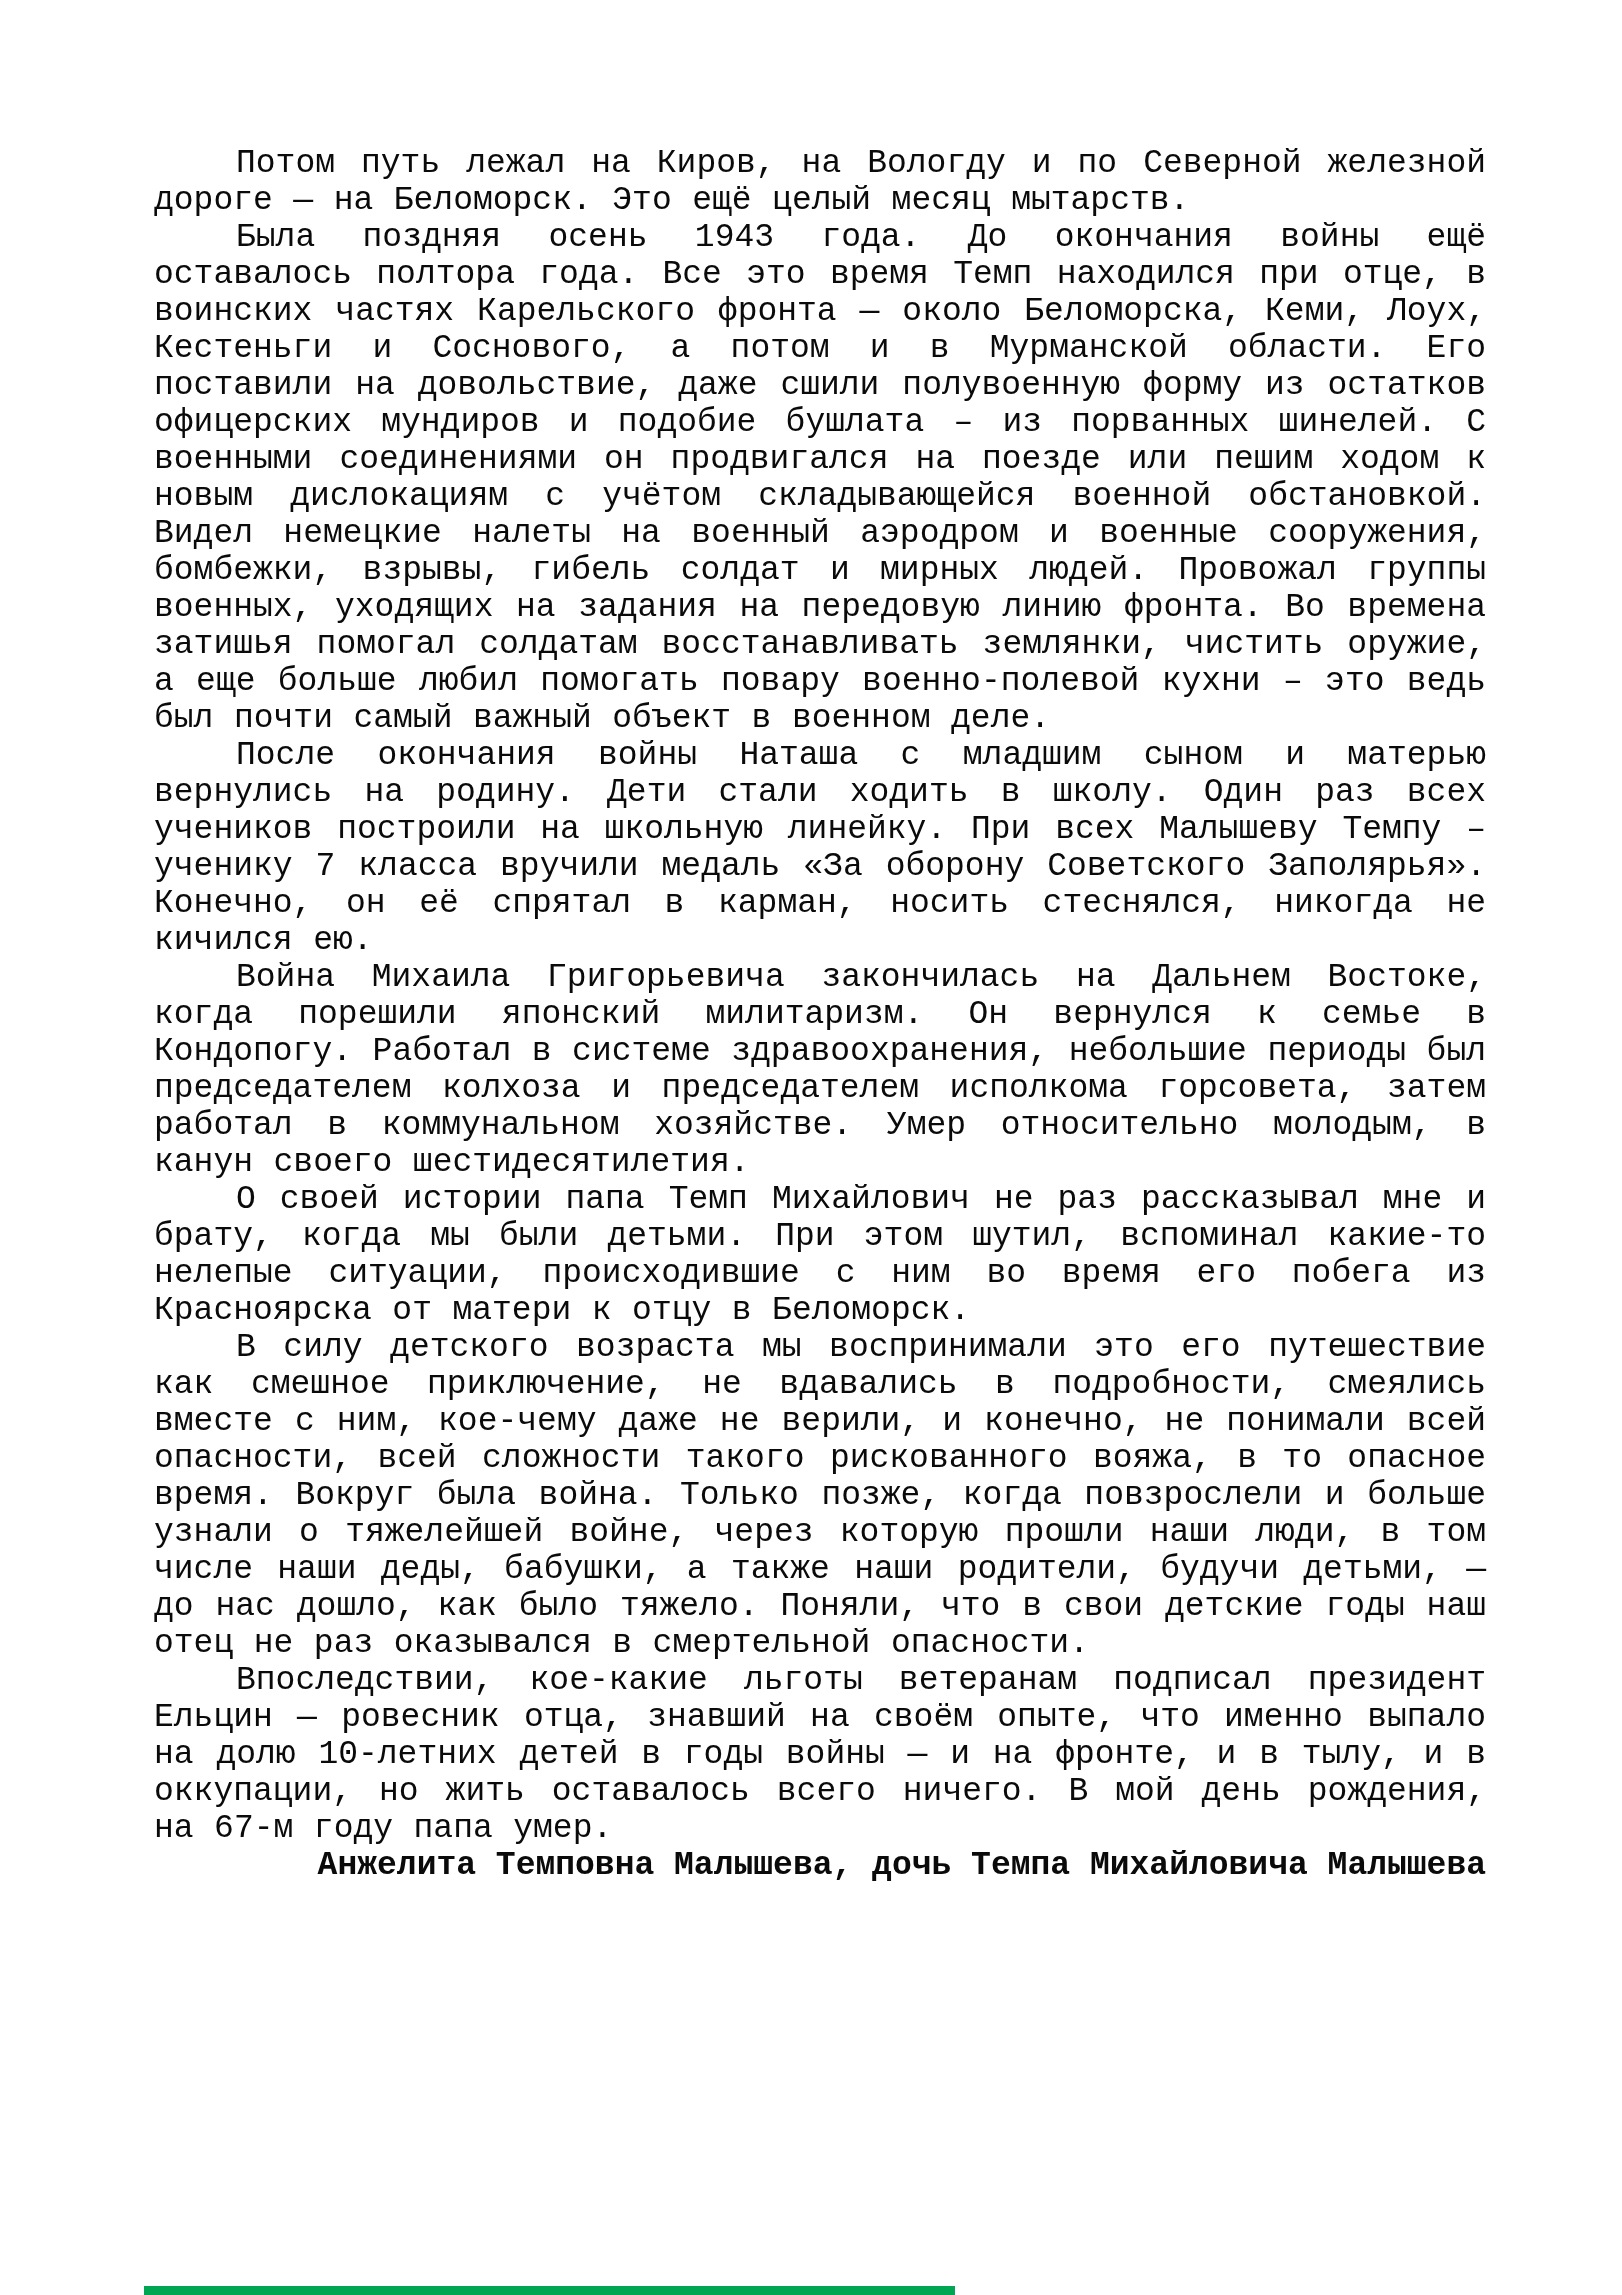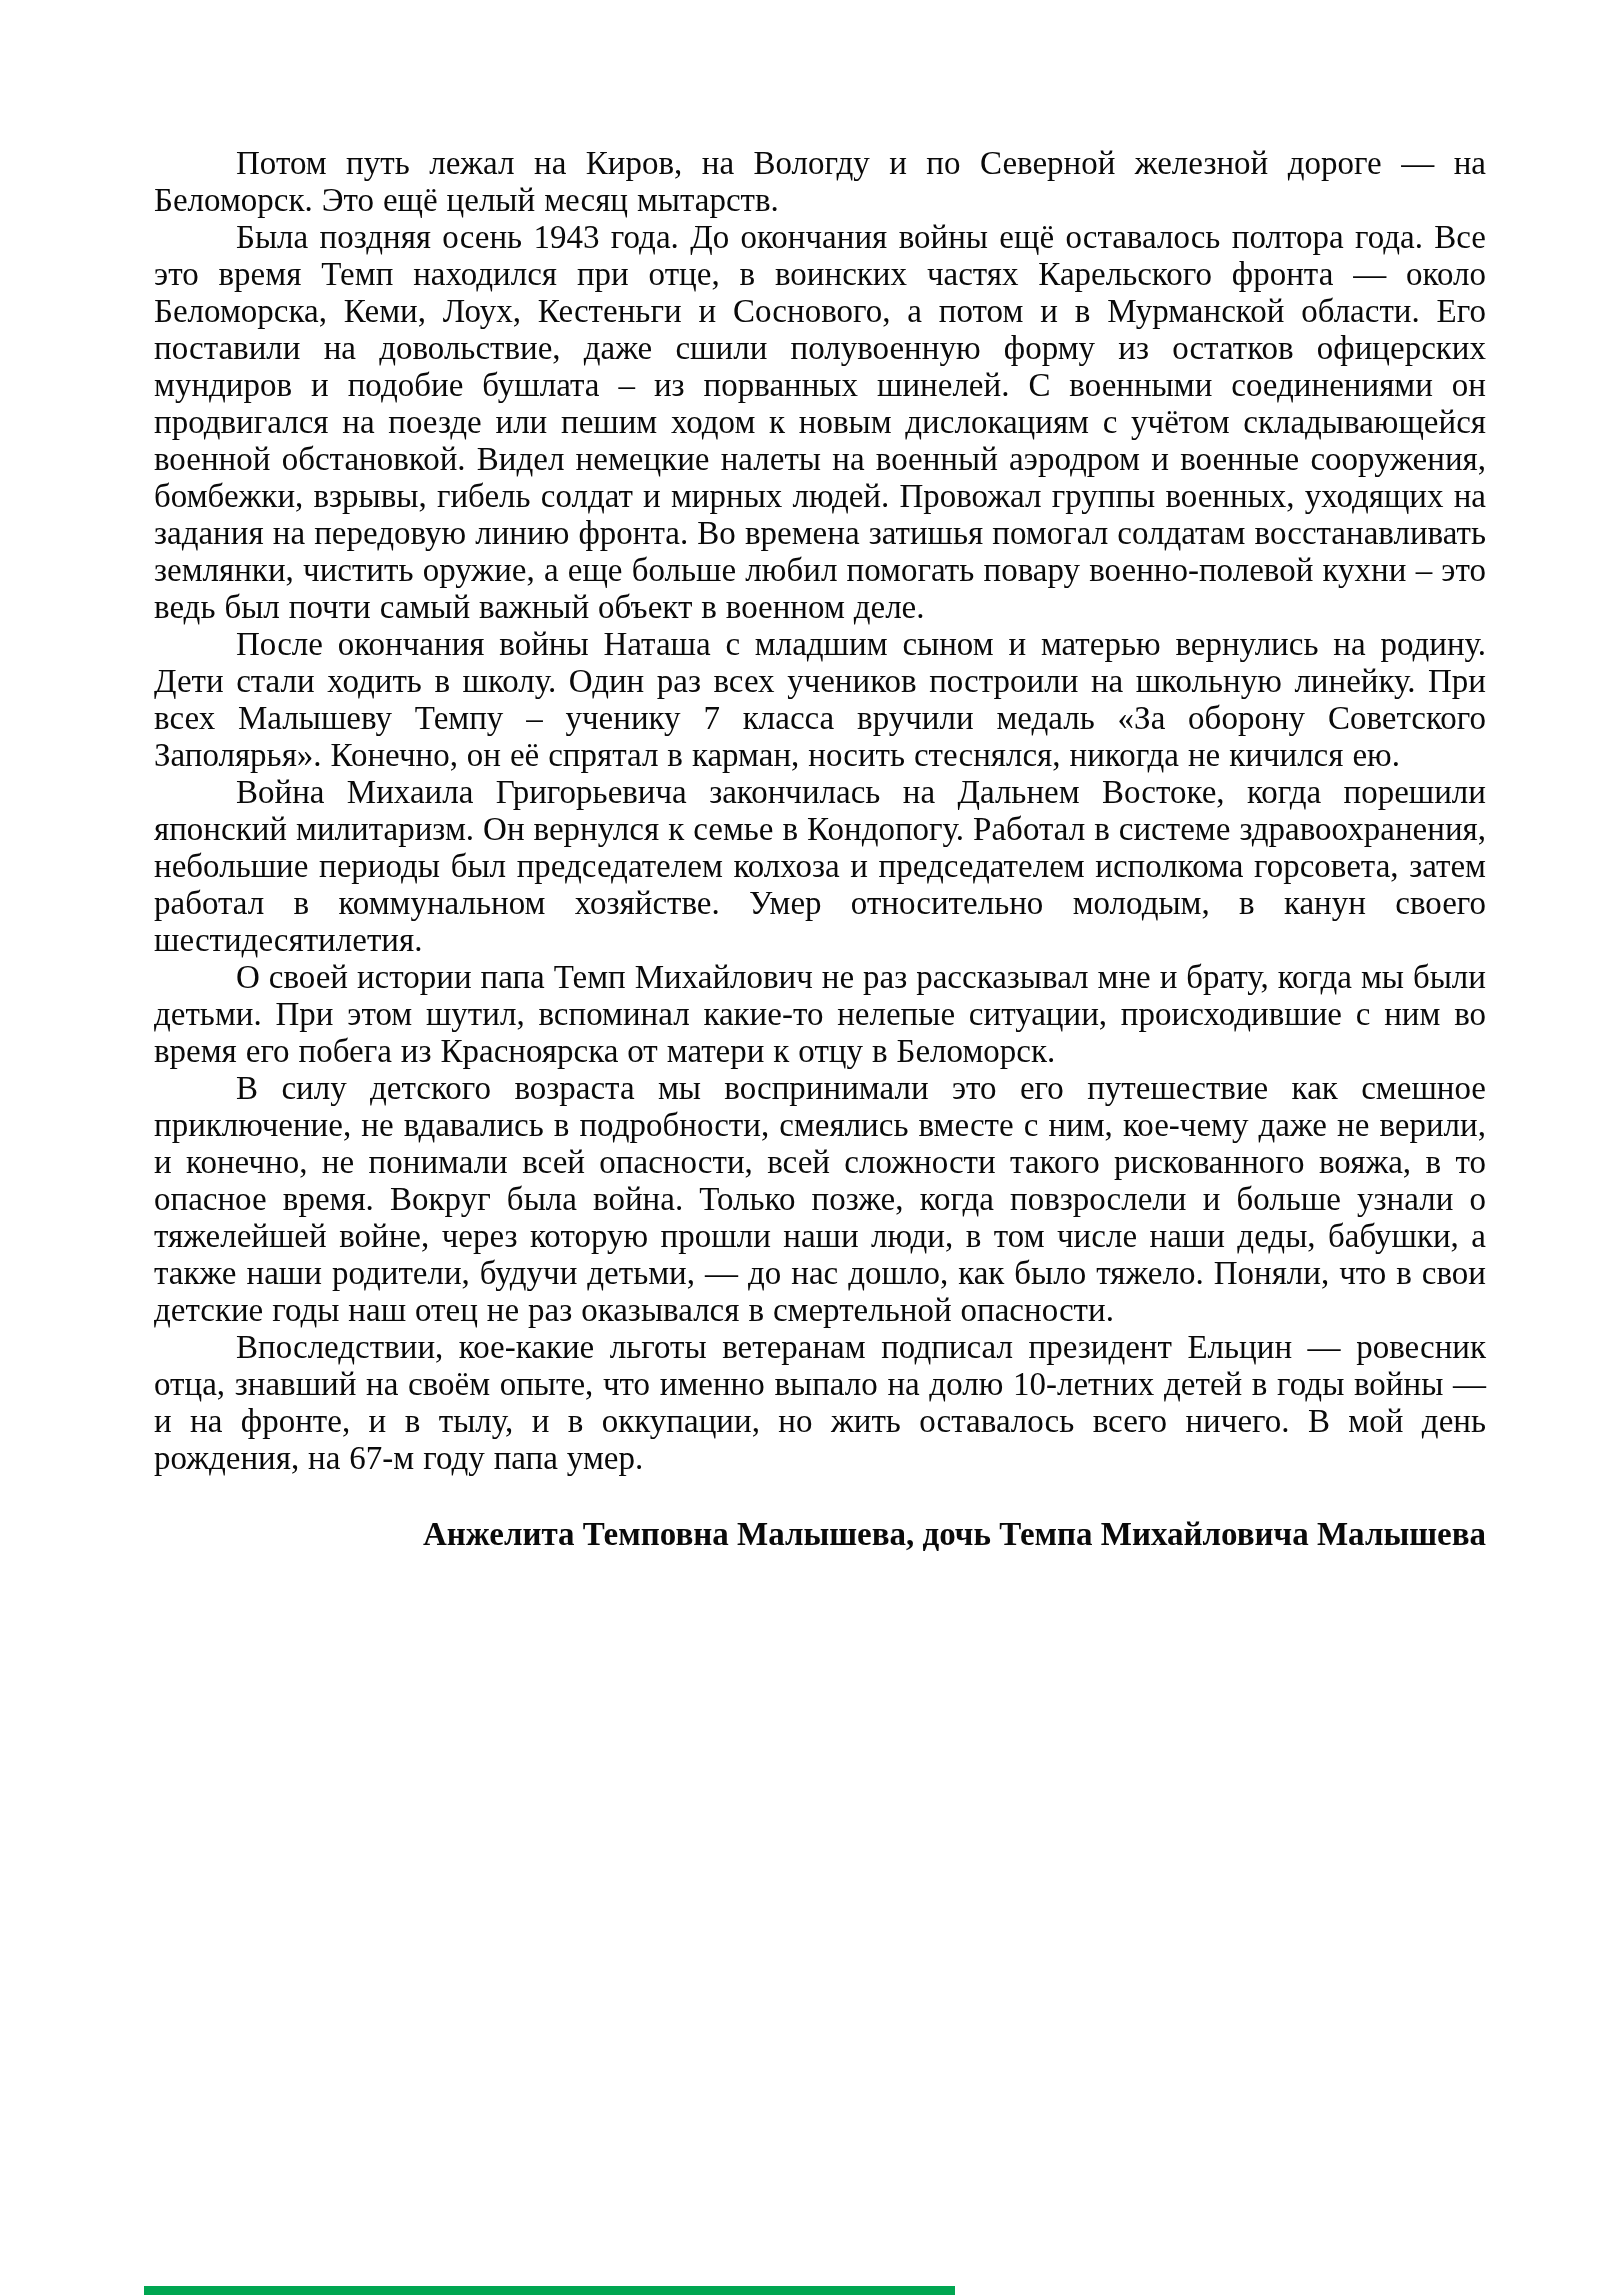--- a/index.html
+++ b/index.html
@@ -6,39 +6,38 @@
     margin: 0;
     padding: 0;
     background: #ffffff;
   }
   .page {
     position: relative;
     width: 1623px;
     height: 2295px;
     background: #ffffff;
     overflow: hidden;
-    font-family: Liberation Serif, serif;
+    font-family: Liberation Mono, monospace;
     color: #0a0a0a;
   }
   .body-text {
     position: absolute;
     top: 145px;
     left: 154px;
     right: 137px;
   }
   .para {
     margin: 0;
     font-size: 33px;
     line-height: 37px;
     text-align: justify;
     text-indent: 82px;
     word-spacing: 0.7px;
   }
   .signature-block {
-    margin-top: 39px;
     text-align: right;
   }
   .sig-line {
     margin: 0;
     font-size: 33px;
     line-height: 37px;
     font-weight: bold;
     text-align: right;
     text-indent: 0;
   }

